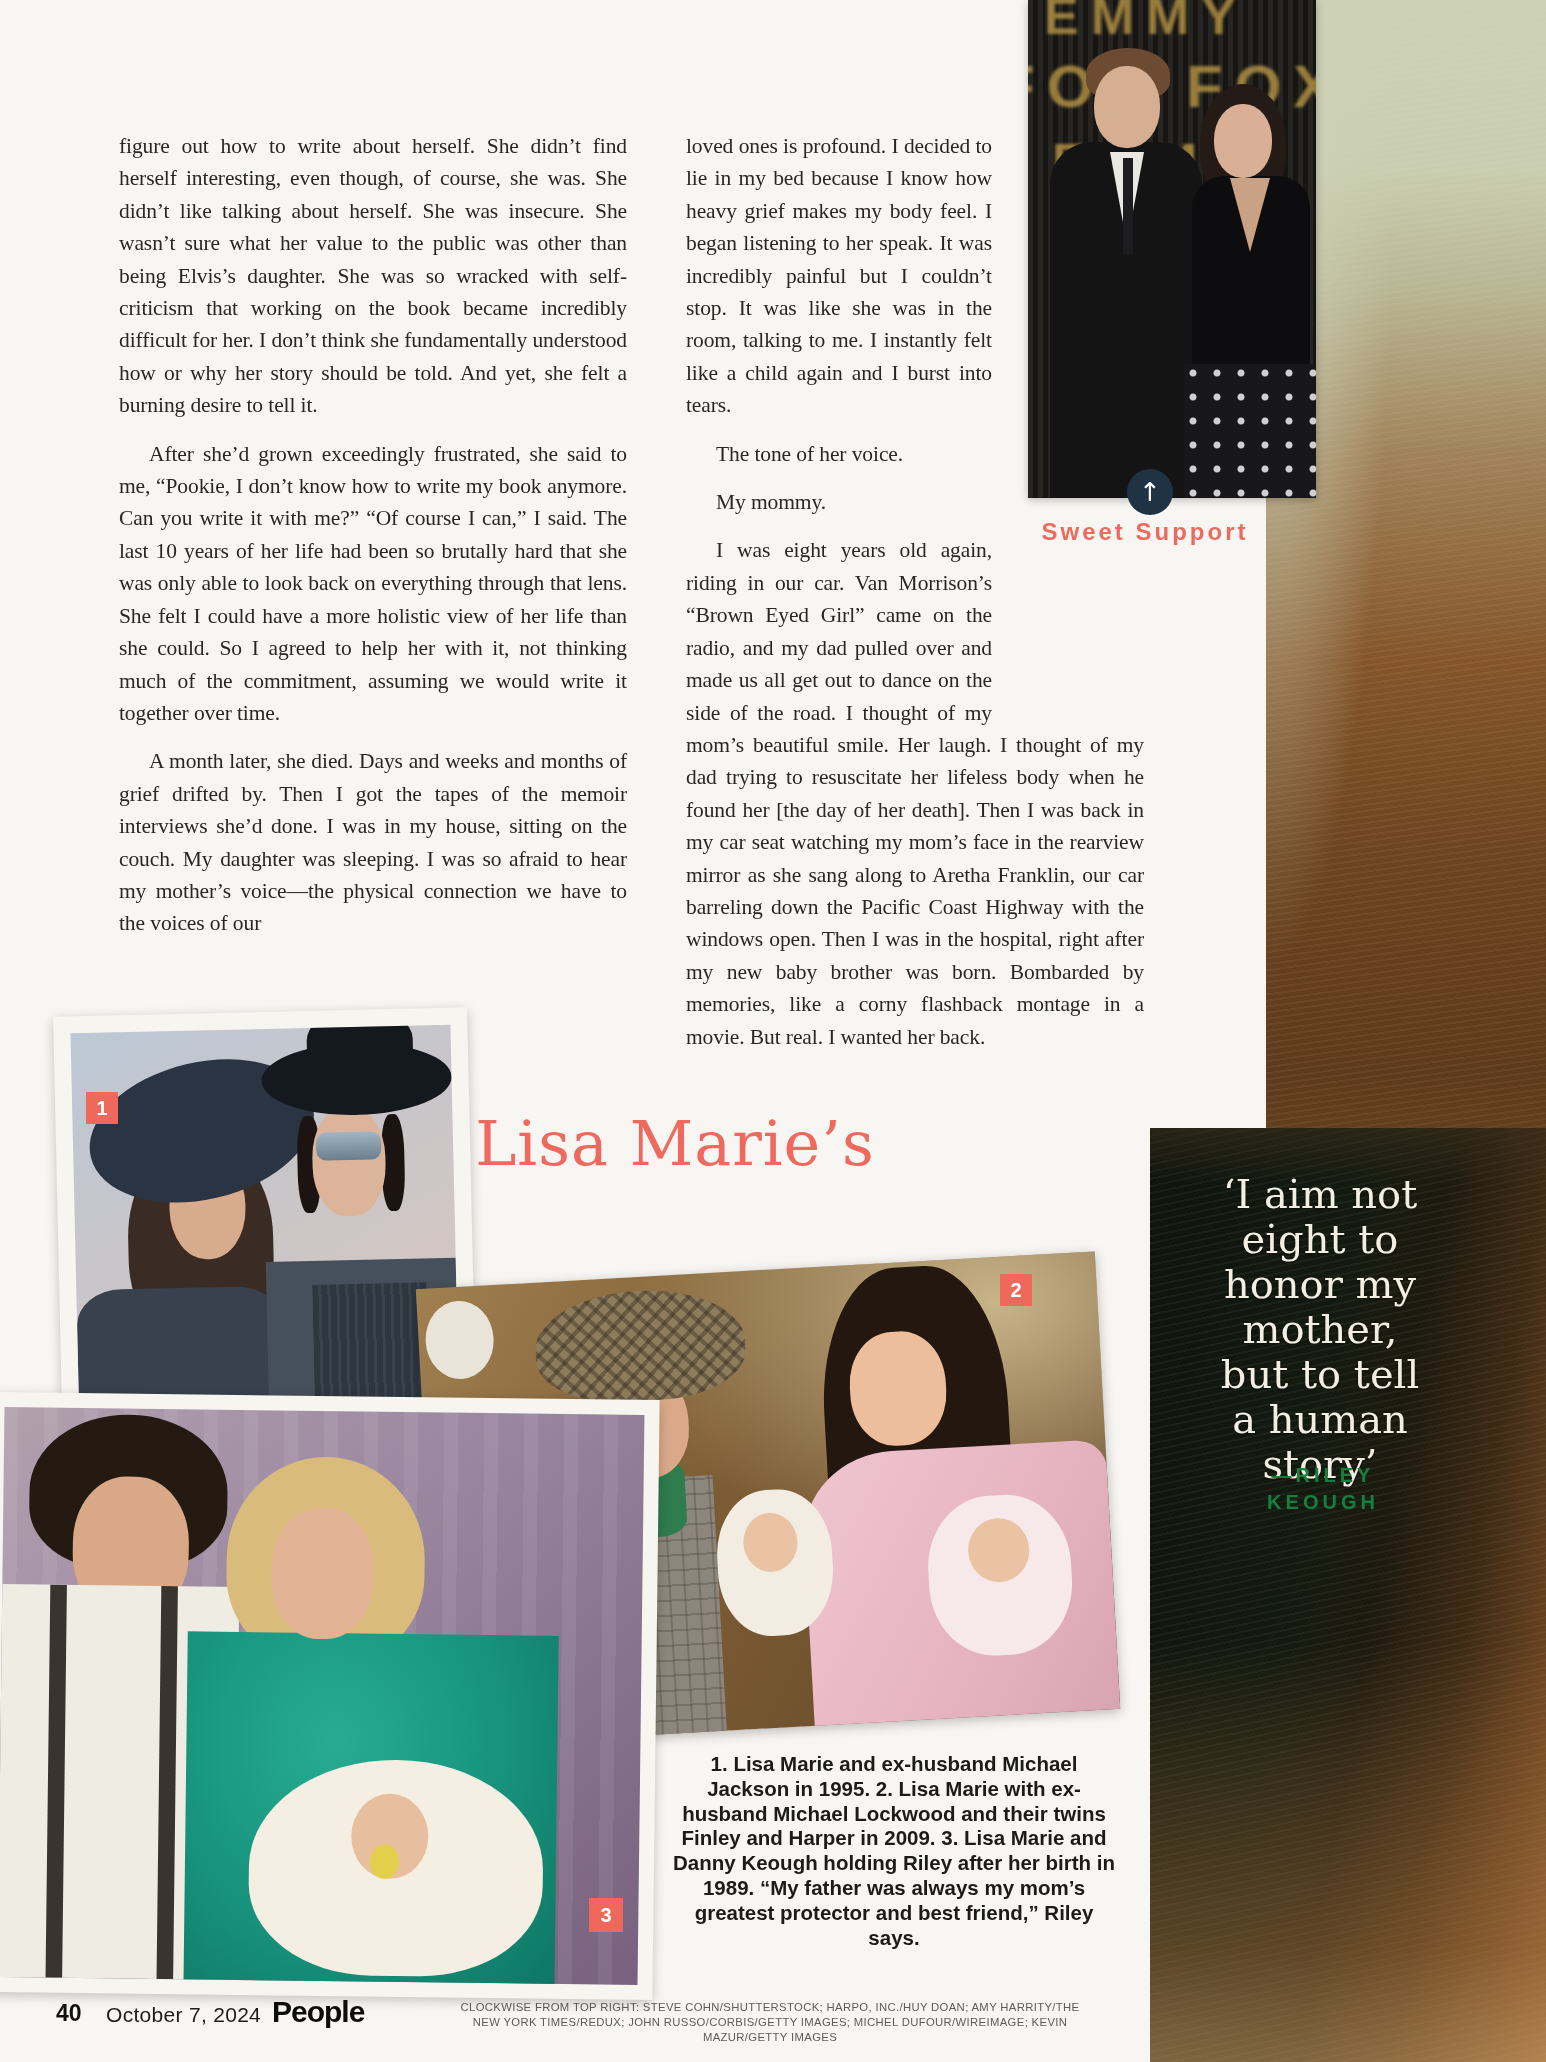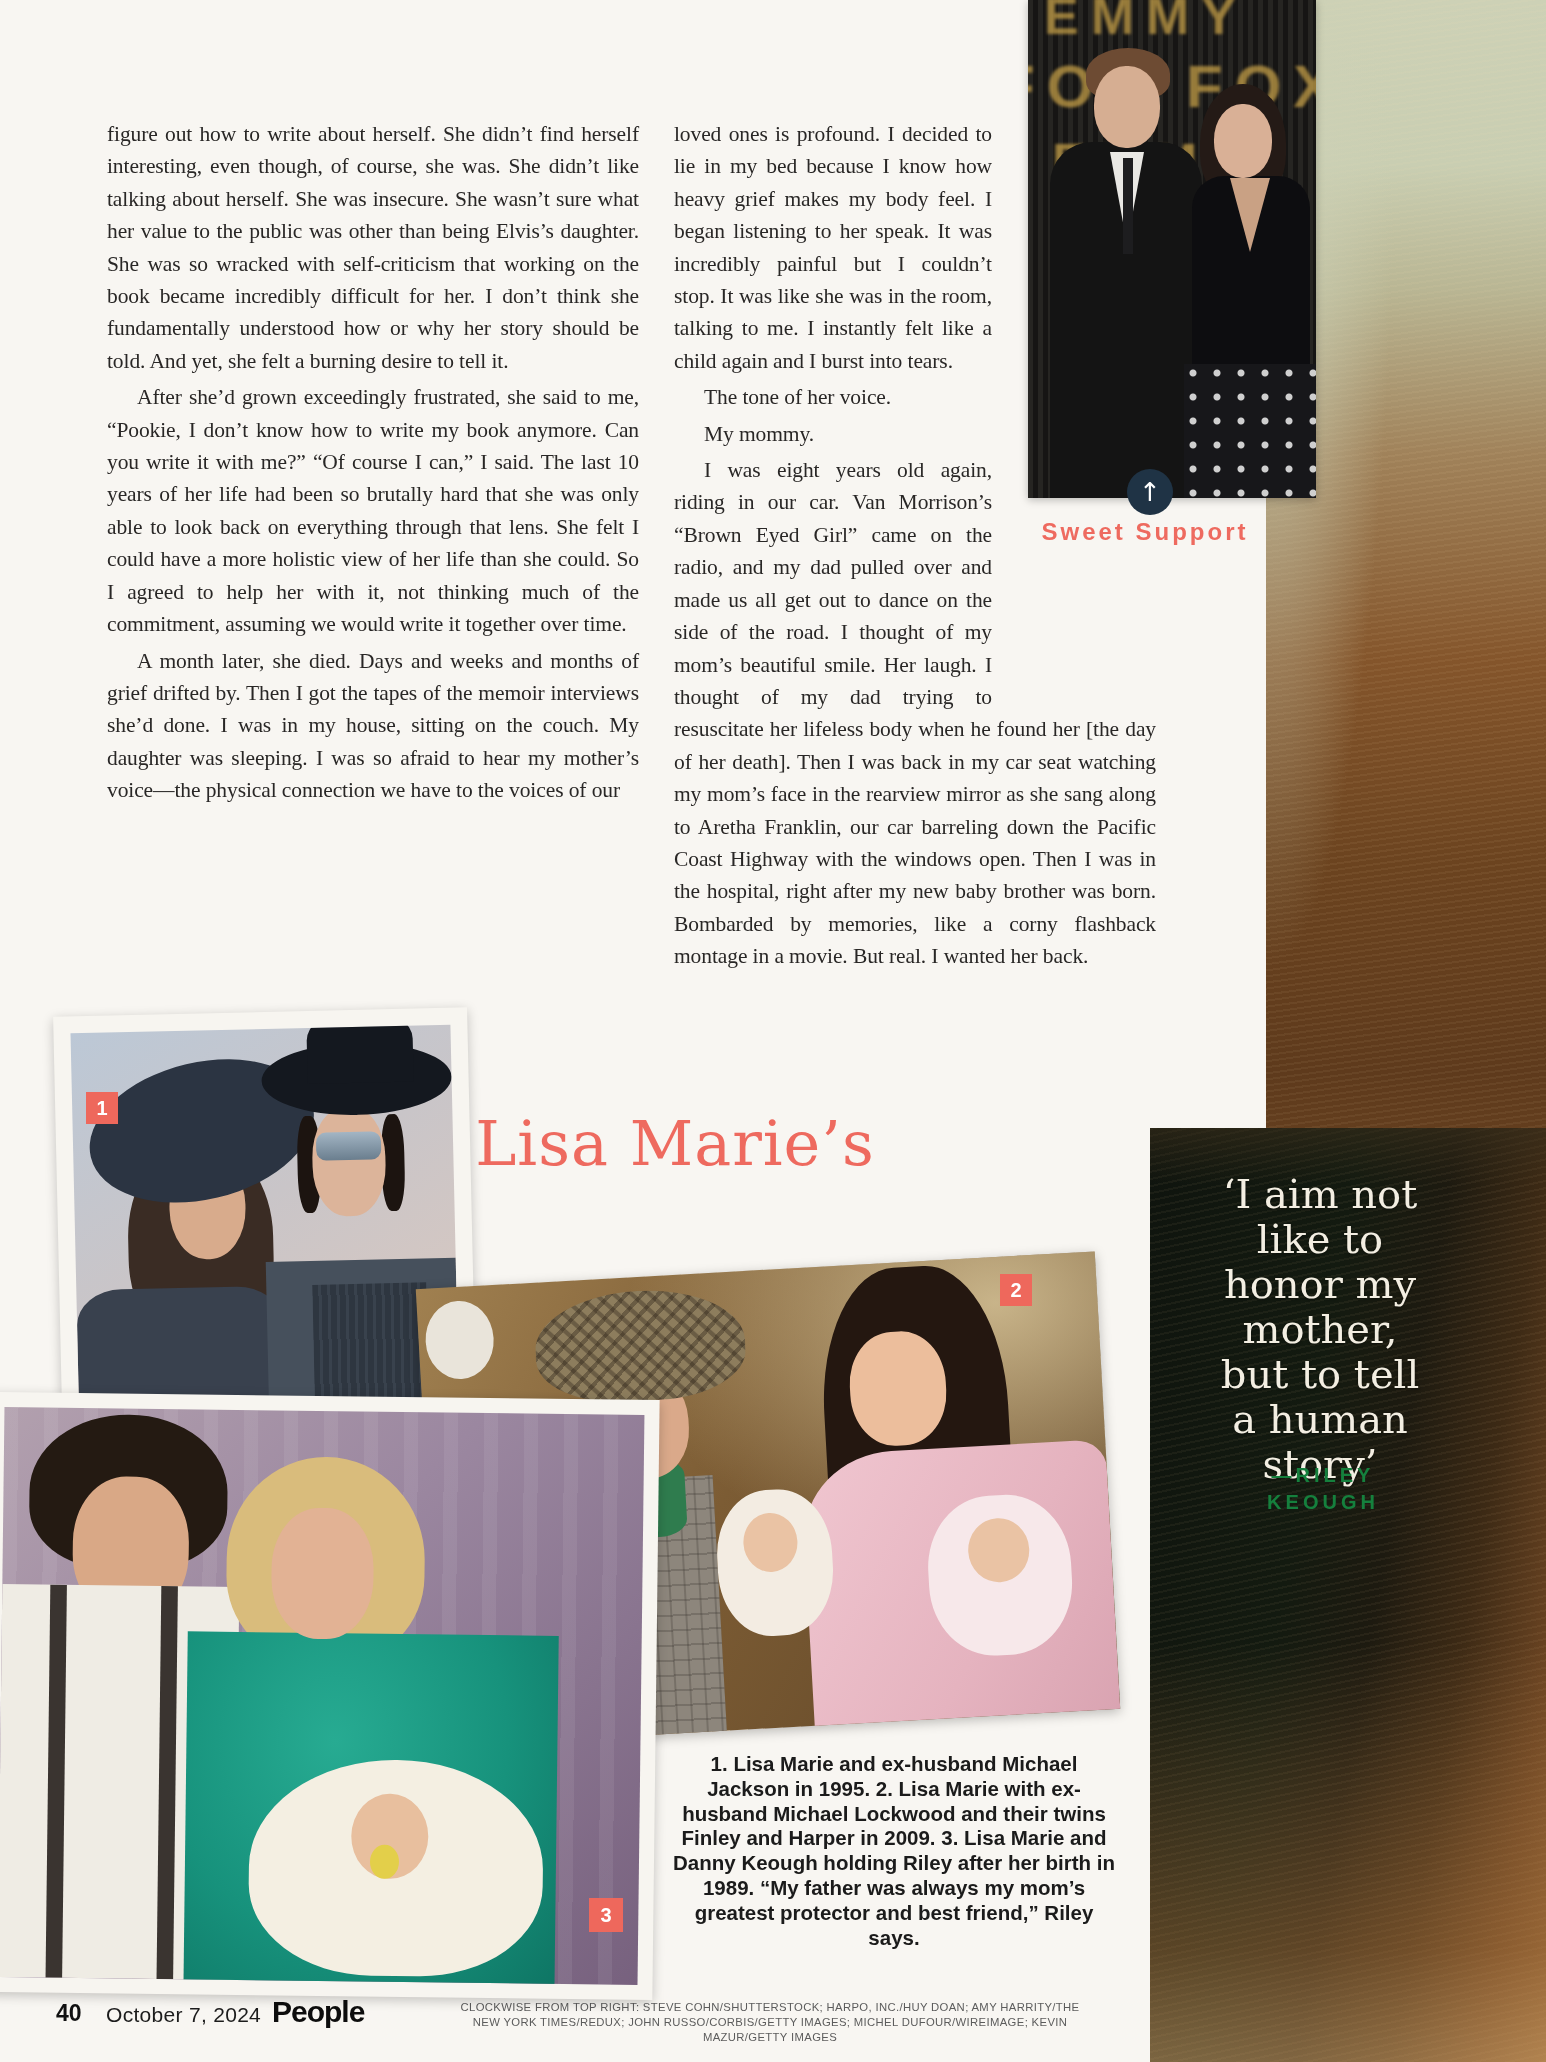--- a/index.html
+++ b/index.html
@@ -79,21 +79,21 @@
     font-family:"Liberation Sans",sans-serif; font-weight:700; font-size:19px; line-height:24.6px;
     color:#1c1c1c; text-align:center;
   }
   .sweet-body em { font-style:italic; }
 
   
   .col { position:absolute; top:114px; font-size:21.5px; line-height:32.4px;
     text-align:justify; letter-spacing:-0.1px; }
   .col1 { left:103px; width:540px; }
   .col2 { left:670px; width:490px; }
-  .col p { margin:4px; }
+  .col p { margin:16px; }
   .col p.ind { text-indent:30px; }
   .wrap-spacer { float:right; width:168px; height:584px; }
 
   
   .h1a {
     position:absolute; left:425px; top:1112px; width:500px; z-index:6;
     font-family:"DejaVu Serif",serif; font-size:62px; line-height:64px;
     color:#ee6a5f; text-align:center; letter-spacing:1px;
   }
   .h1b {
@@ -192,21 +192,21 @@
 </style>
 </head>
 <body>
 
 <div class="page">
 
   <div class="photo-right"></div>
   <div class="quote-panel"></div>
   <div class="quote-text">
     <div>‘I aim not</div>
-    <div>like to</div>
+    <div>eight to</div>
     <div>honor my</div>
     <div>mother,</div>
     <div>but to tell</div>
     <div>a human</div>
     <div>story’</div>
   </div>
   <div class="quote-attr">—RILEY KEOUGH</div>
 
   <div class="photo-emmys">
     <div class="bd-row bd-r1">EMMY</div>

